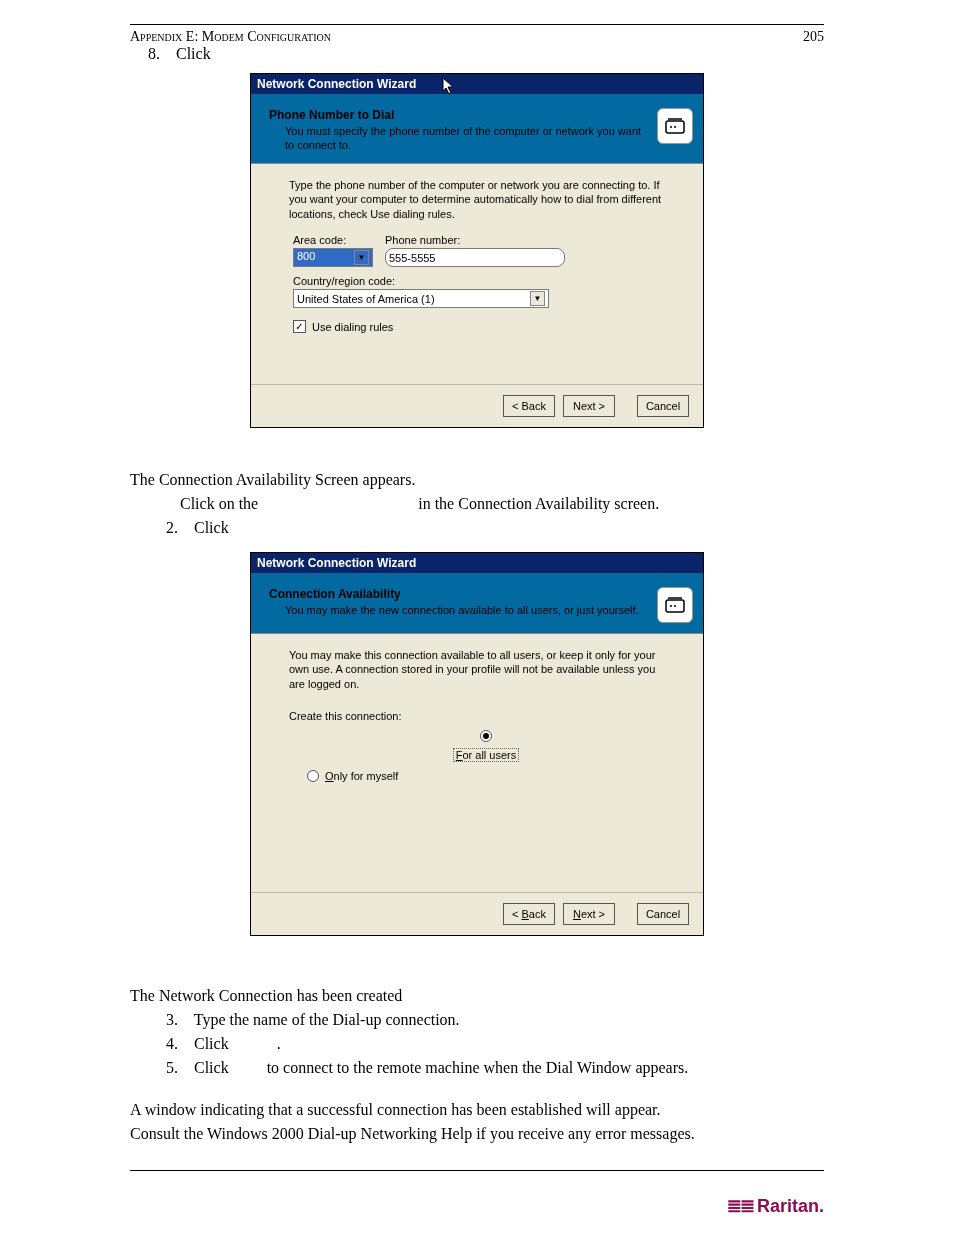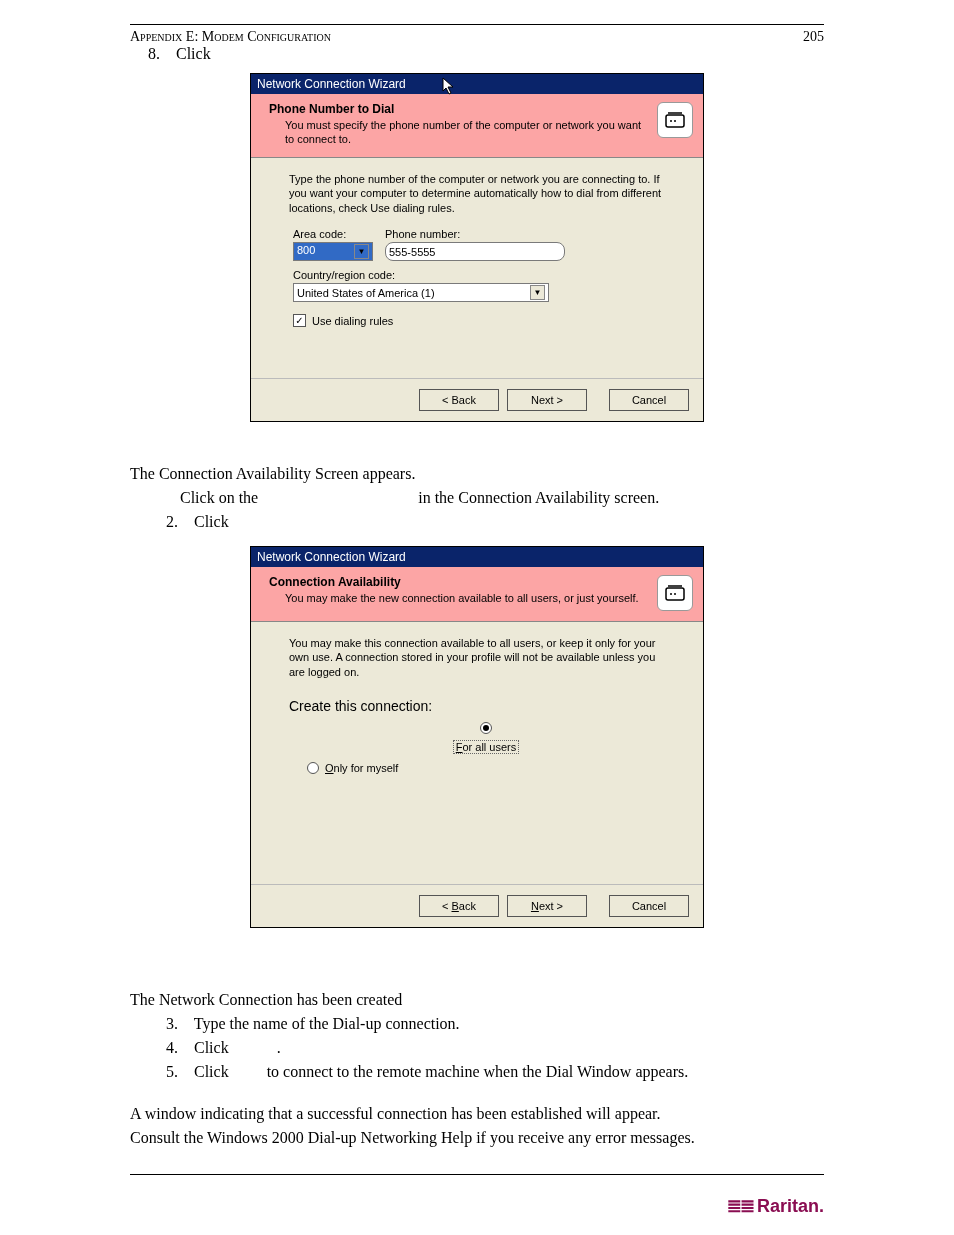--- a/index.html
+++ b/index.html
@@ -36,27 +36,27 @@
     margin: 0 auto 30px auto;
     border: 1px solid #000;
     font-family: Tahoma, Arial, sans-serif;
     font-size: 11px;
     color: #000;
     background: #ece9d8;
   }
   .dialog .titlebar {
     background: linear-gradient(#0a246a, #0a246a);
     color: #fff;
-    font-weight: normal;
+    font-weight: bold;
     padding: 3px 6px;
     font-size: 12px;
   }
   .dialog .header-area {
-    background: #fca5a5;
-    padding: 8px 10px 10px 18px;
+    background: #0369a1;
+    padding: 14px 10px 10px 18px;
     display: flex;
     justify-content: space-between;
     border-bottom: 1px solid #888;
   }
   .dialog .header-text { flex: 1; padding-right: 10px; }
   .dialog .header-text .h-title { font-weight: bold; font-size: 12px; margin-bottom: 2px; }
   .dialog .header-text .h-sub { font-size: 11px; margin-left: 16px; line-height: 1.3; }
   .dialog .header-icon {
     width: 36px; height: 36px;
     border: 1px solid #999;
@@ -107,21 +107,21 @@
   .dotted { border: 1px dotted #666; padding: 0 2px; }
   .button-row {
     background: #ece9d8;
     border-top: 1px solid #bbb;
     padding: 10px 14px;
     display: flex;
     justify-content: flex-end;
     gap: 8px;
   }
   .win-btn {
-    width: 80px; height: 22px;
+    width: 52px; height: 22px;
     border: 1px solid #555;
     background: #ece9d8;
     font-size: 11px;
     font-family: Tahoma, Arial, sans-serif;
     cursor: pointer;
   }
   .body-text { font-size: 16px; line-height: 1.5; }
   .body-text .indent-1 { margin-left: 50px; }
   .body-text .list-line { margin-left: 36px; }
   .body-text .list-line .num { display: inline-block; width: 24px; }
@@ -239,41 +239,41 @@
         <svg width="26" height="26" viewBox="0 0 26 26">
             <rect x="4" y="8" width="18" height="12" rx="2" fill="none" stroke="#000" stroke-width="1.5"></rect>
             <path d="M6 6 L20 6" stroke="#000" stroke-width="1.5"></path>
             <circle cx="9" cy="14" r="1" fill="#000"></circle>
             <circle cx="13" cy="14" r="1" fill="#000"></circle>
           </svg>
       </div>
     </div>
     <div class="body-area">
       <p>You may make this connection available to all users, or keep it only for your own use.  A connection stored in your profile will not be available unless you are logged on.</p>
-      <div style="margin-top:18px; font-size:14px;">Create this connection:</div>
+      <div style="margin-top:18px; font-size:11px;">Create this connection:</div>
       <div class="radio-row" style="margin-left:18px; margin-top:8px;flex-direction:column;">
         <span class="radio-outer">
             <span class="radio-inner"></span>
           </span>
         <span class="dotted"><span class="u">F</span>or all users</span>
       </div>
       <div class="radio-row" style="margin-left:18px; margin-top:8px;">
         <span class="radio-outer"></span>
         <span><span class="u">O</span>nly for myself</span>
       </div>
       <div style="height:90px;"></div>
     </div>
     <div class="button-row">
       <button class="win-btn">&lt; <span class="u">B</span>ack</button>
       <button class="win-btn"><span class="u">N</span>ext &gt;</button>
       <button class="win-btn" style="margin-left:14px;">Cancel</button>
     </div>
   </div>
 
-  <div class="body-text" style="margin-top:60px;">
+  <div class="body-text" style="margin-top:48px;">
     <div>The Network Connection has been created</div>
     <div class="list-line">
       <span class="num">3.</span>
       <span>Type the name of the Dial-up connection.</span>
     </div>
     <div class="list-line">
       <span class="num">4.</span>
       <span>Click</span>
       <span style="display:inline-block; width:40px;"></span>
       <span>.</span>

